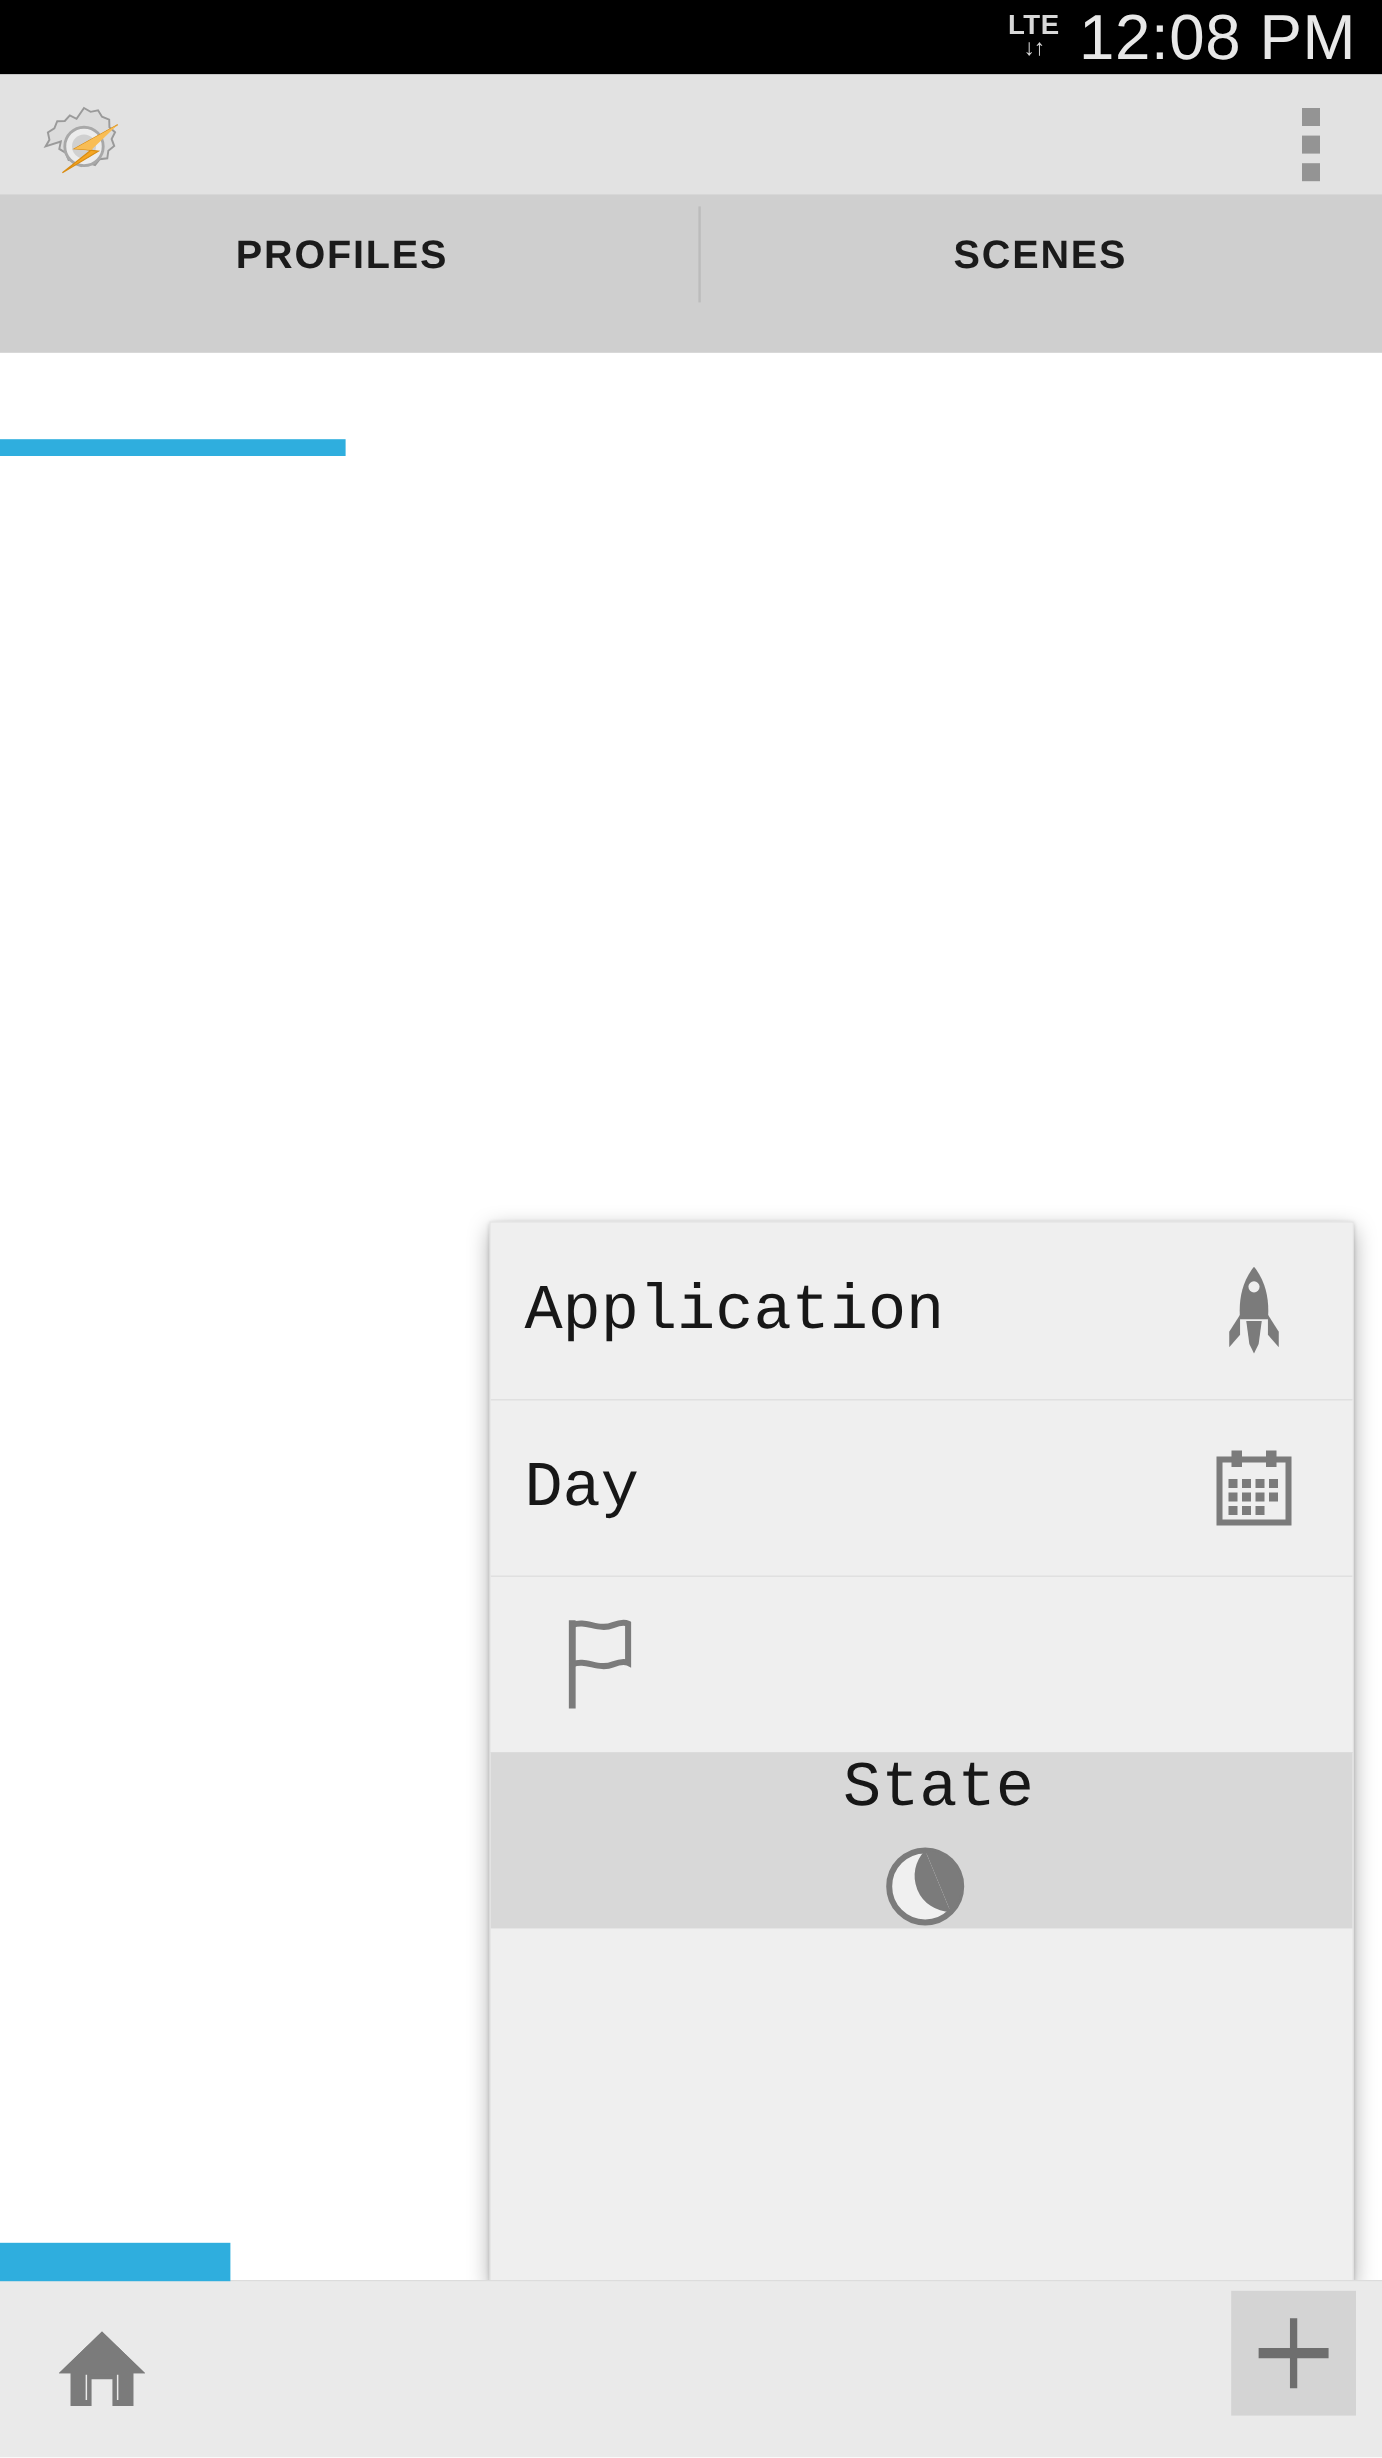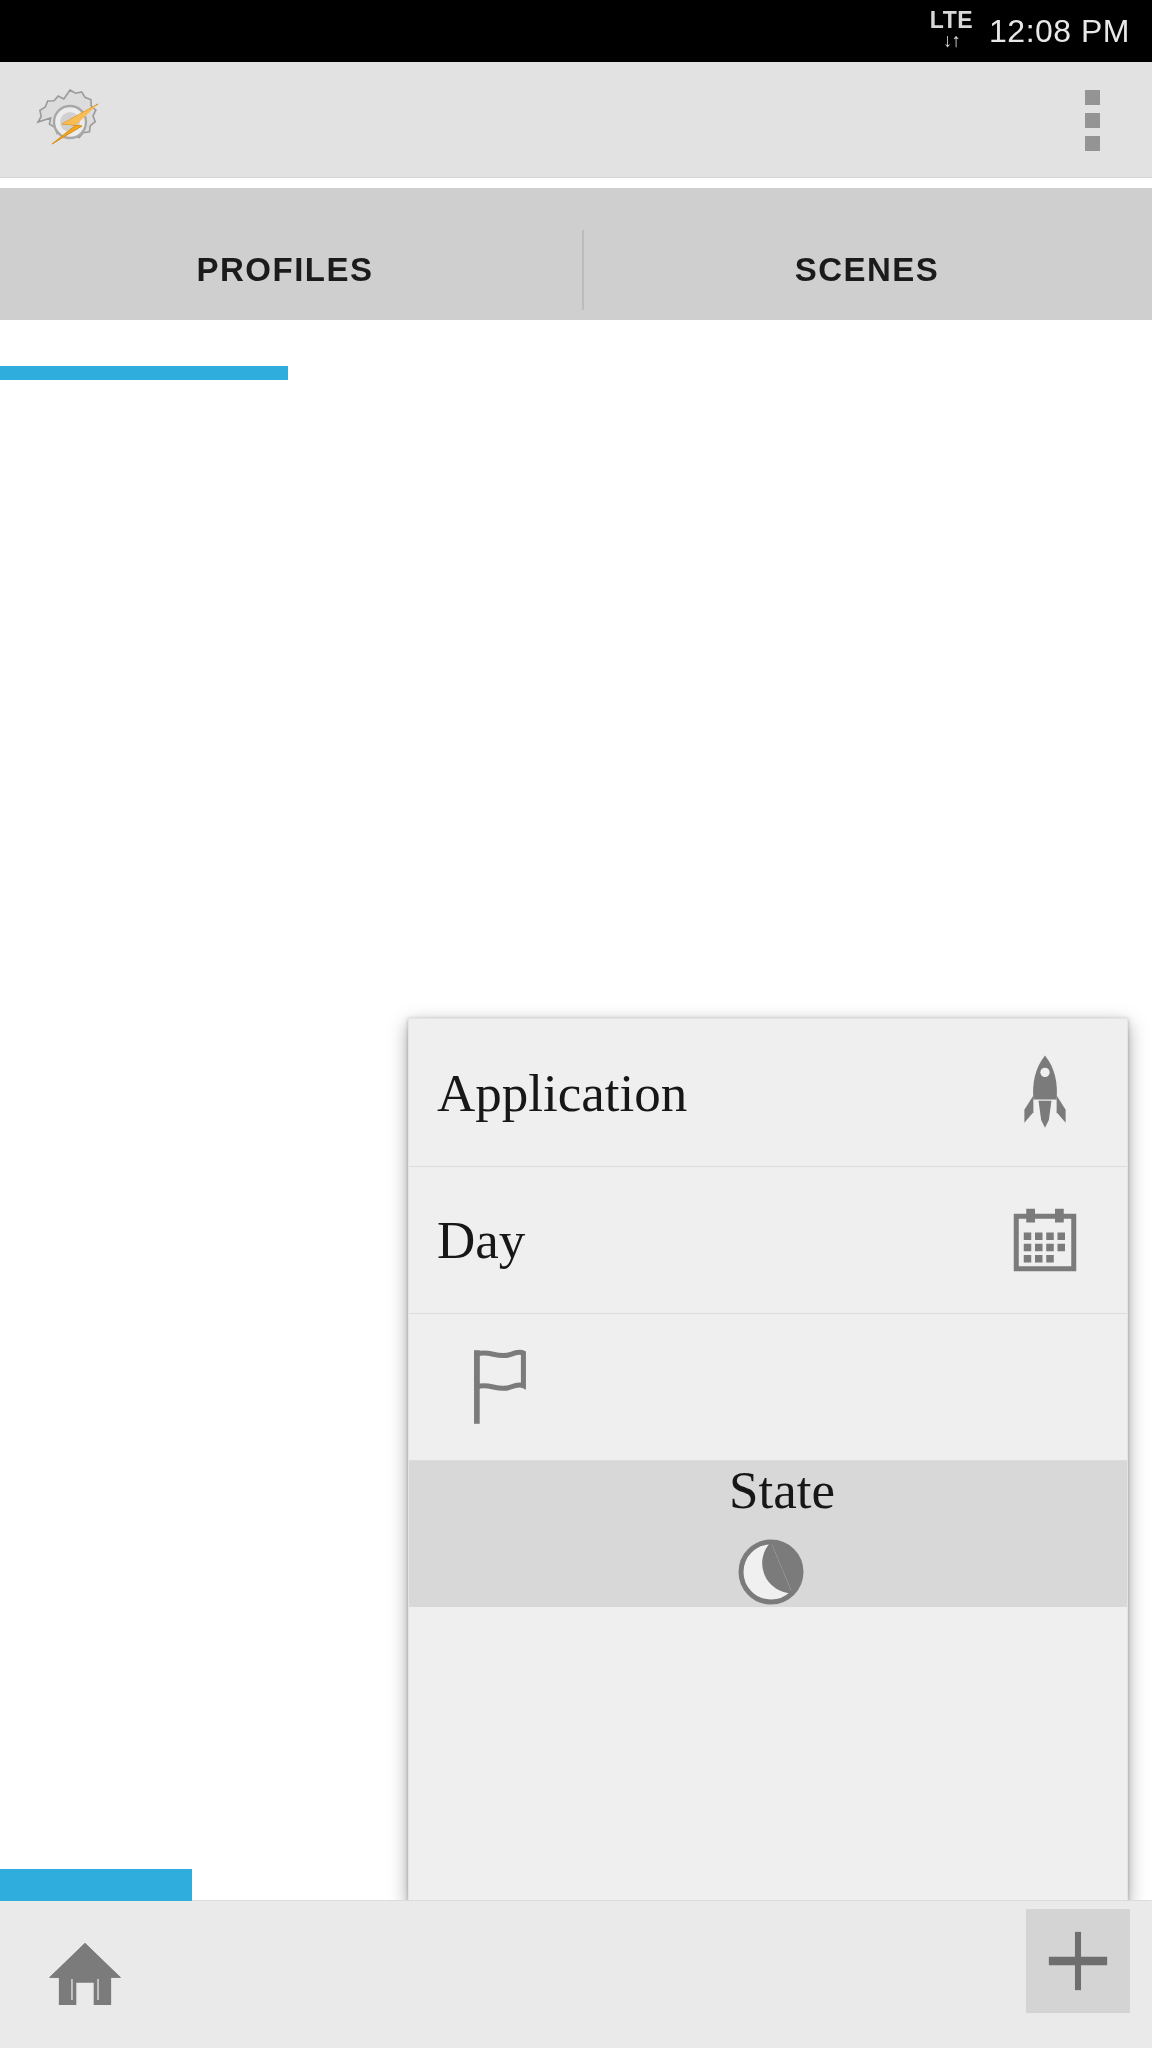--- a/index.html
+++ b/index.html
@@ -13,21 +13,21 @@
 
   
   .statusbar {
     position:absolute; top:0; left:0; width:1152px; height:62px;
     background:#000000; display:flex; align-items:center;
     justify-content:flex-end; padding-right:22px;
   }
   .sb-icons { display:flex; align-items:center; gap:14px;flex-direction:column; }
   .sb-ico { display:flex; align-items:center; justify-content:center; }
   .sb-clock {
-    color:#e8e8e8; font-size:32px; letter-spacing:0.5px;
+    color:#e8e8e8; font-size:53px; letter-spacing:0.5px;
     margin-left:16px; font-family:"Liberation Sans", sans-serif;
   }
   .lte-stack { display:flex; flex-direction:column; align-items:center; line-height:1; }
   .lte-txt { color:#d8d8d8; font-size:23px; font-weight:bold; letter-spacing:0.5px; }
   .lte-arrows { color:#d8d8d8; font-size:19px; font-weight:bold; margin-top:-1px; letter-spacing:-1px; }
 
   
   .appbar {
     position:absolute; top:62px; left:0; width:1152px; height:116px;
     background:#e2e2e2; border-bottom:1px solid #d7d7d7;
@@ -35,22 +35,22 @@
   .logo { position:absolute; left:32px; top:22px; width:76px; height:76px; }
   .overflow {
     position:absolute; right:24px; top:0; height:116px; width:72px;
     display:flex; flex-direction:column; align-items:center; justify-content:center; gap:8px;
     cursor:pointer;
   }
   .dot { width:15px; height:15px; background:#949494; }
 
   
   .tabbar {
-    position:absolute; top:188px; left:0; width:1152px; height:132px;
-    background:#cfcfcf; display:flex; align-items:flex-end;gap:12px;
+    position:absolute; top:162px; left:0; width:1152px; height:132px;
+    background:#cfcfcf; display:flex; align-items:flex-start;gap:12px;
   }
   .tab {
     flex:1; height:100px; display:flex; align-items:center; justify-content:center;
     position:relative; cursor:pointer;
   }
   .tab + .tab::before {
     content:""; position:absolute; left:0; top:10px; bottom:10px; width:2px;
     background:#bcbcbc;
   }
   .tab-label {
@@ -77,21 +77,21 @@
   .menu-item {
     position:relative; height:147px; display:flex; align-items:center;
     padding:0 0 0 28px; cursor:pointer; background:#efefef;
   }
   .menu-item.selected { background:#d8d8d8;flex-direction:column; }
   .menu-item + .menu-item::before {
     content:""; position:absolute; left:0; right:0; top:0; height:1px; background:#dcdcdc;
   }
   .menu-label {
     font-size:53px; color:#171717; font-weight:normal; flex:1;
-    font-family:Liberation Serif, serif;
+    font-family:Liberation Mono, monospace;
   }
   .menu-icon {
     width:120px; display:flex; align-items:center; justify-content:center;
     margin-right:22px;
   }
 
   
   .bottombar {
     position:absolute; bottom:0; left:0; width:1152px; height:148px;
     background:#eaeaea; border-top:1px solid #dcdcdc;

